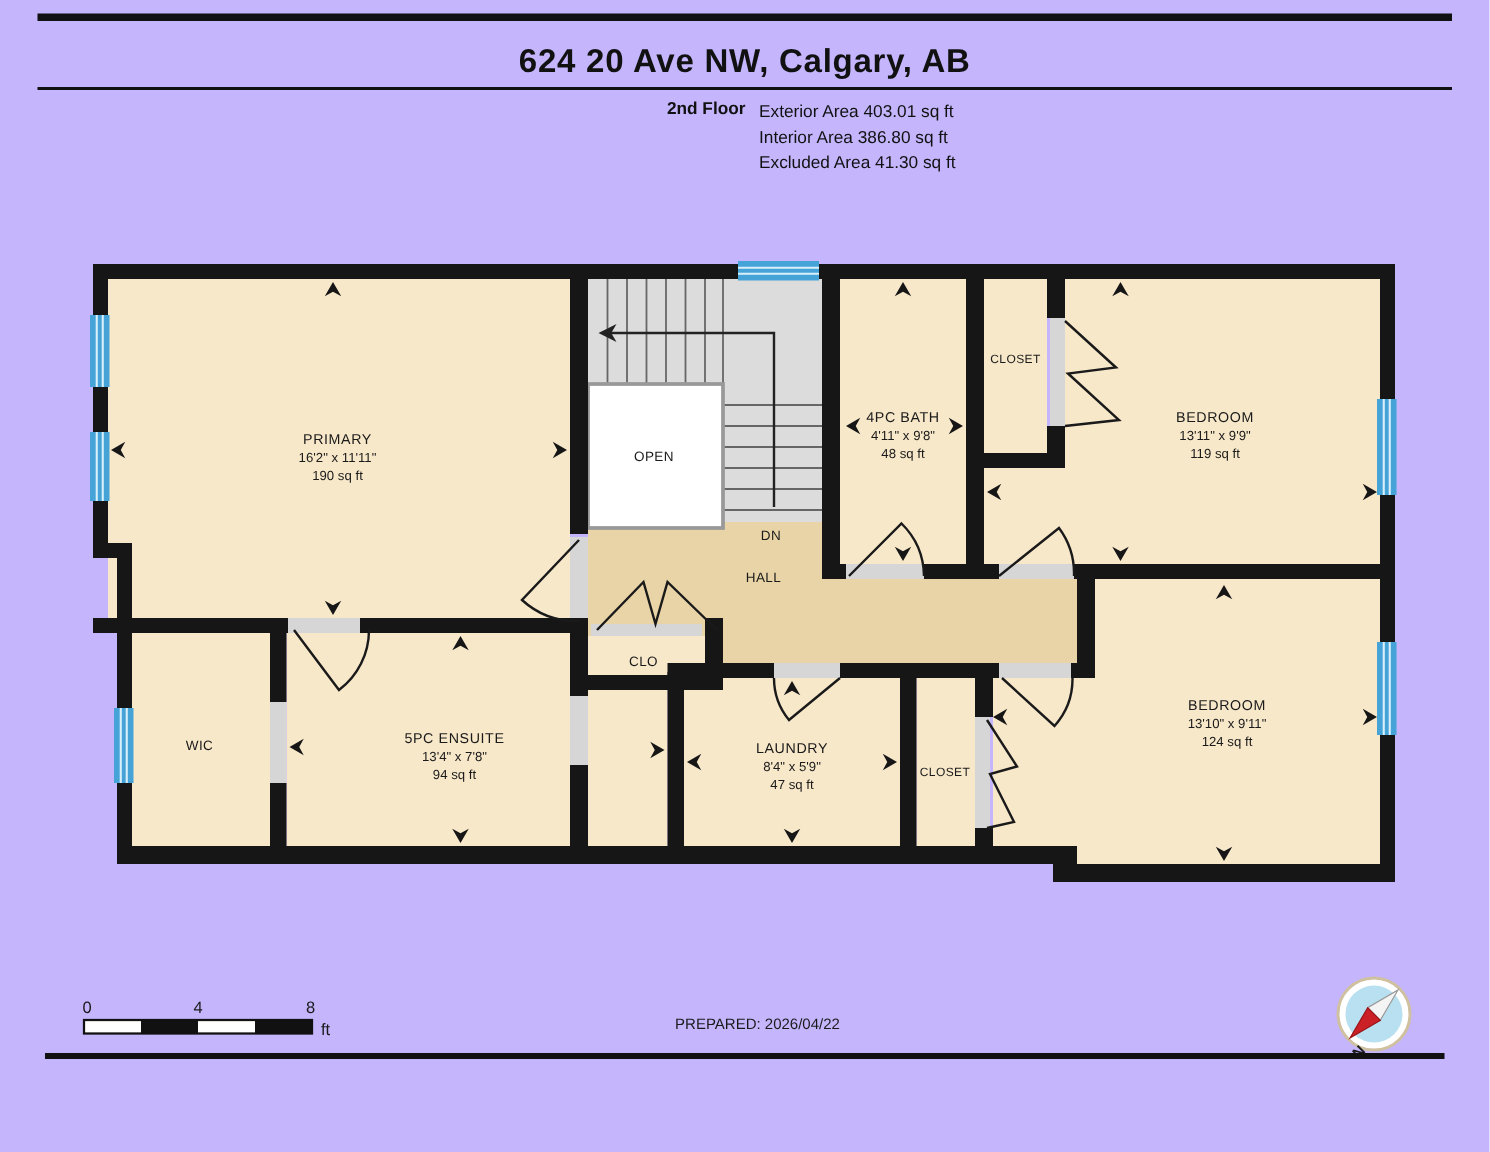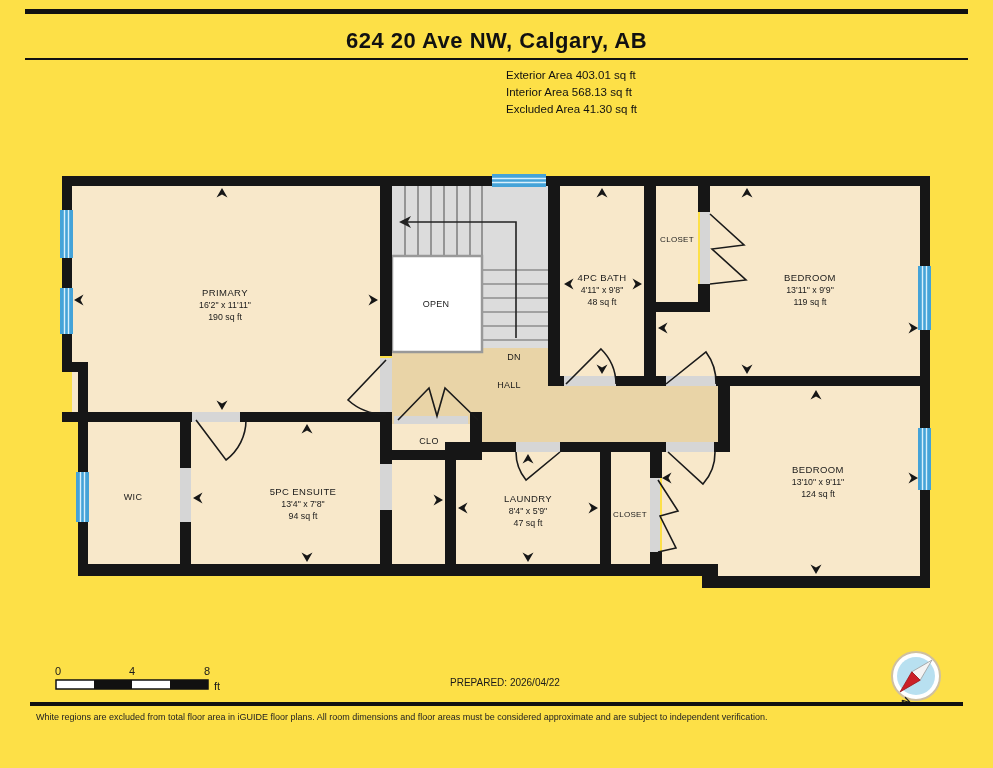--- a/index.html
+++ b/index.html
@@ -1,16 +1,16 @@
 <!DOCTYPE html>
 <html><head>
 <meta charset="utf-8">
 <style>
   html,body{margin:0;padding:0;background:#fff;}
-  .page{position:relative;width:993px;height:768px;background:#fde047;overflow:hidden;
+  .page{position:relative;width:993px;height:768px;background:#c4b5fd;overflow:hidden;
         font-family:"Liberation Sans", sans-serif;color:#111;}
   .abs{position:absolute;}
   .top-bar{left:25px;right:25px;top:9px;height:5px;background:#111;}
   .title{left:0;right:0;top:28px;text-align:center;font-size:22px;font-weight:bold;letter-spacing:.5px;}
   .title-rule{left:25px;right:25px;top:58px;height:2px;background:#111;}
   .floor-label{left:0;width:497px;top:67px;text-align:right;font-size:11.5px;font-weight:bold;}
   .area-lines{left:506px;top:67px;font-size:11.5px;line-height:17px;}
   .bottom-rule{left:30px;right:30px;top:702px;height:4px;background:#111;}
   .disclaimer{left:36px;top:712px;font-size:9px;color:#222;}
   svg text{font-family:"Liberation Sans", sans-serif;fill:#1a1a1a;}
@@ -19,23 +19,24 @@
   .rsmall{font-size:9px;letter-spacing:.3px;}
 </style>
 </head>
 <body>
 
 <div class="page">
 
   <div class="abs top-bar"></div>
   <div class="abs title">624 20 Ave NW, Calgary, AB</div>
   <div class="abs title-rule"></div>
+  <div class="abs floor-label">2nd Floor</div>
   <div class="abs area-lines">
     <div>Exterior Area 403.01 sq ft</div>
-    <div>Interior Area 568.13 sq ft</div>
+    <div>Interior Area 386.80 sq ft</div>
     <div>Excluded Area 41.30 sq ft</div>
   </div>
 
   <svg class="abs" style="left:0;top:0" width="993" height="768" viewBox="0 0 993 768">
 
     <g>
       <rect x="72" y="185" width="308" height="227" fill="#f8e8ca"></rect>
       <rect x="392" y="185" width="156" height="167" fill="#dcdcdc"></rect>
       <rect x="392" y="348" width="156" height="94" fill="#e9d4a7"></rect>
       <rect x="548" y="385" width="182" height="57" fill="#e9d4a7"></rect>
@@ -243,14 +244,13 @@
     <g transform="translate(916,676)">
       <circle cx="0" cy="0" r="24" fill="#ffffff" stroke="#cfc0a0" stroke-width="2"></circle>
       <circle cx="0" cy="0" r="19" fill="#b8e0f0"></circle>
       <polygon points="16,-16 4.2,4.2 -4.2,-4.2" fill="#f4f4f4" stroke="#9a9a9a" stroke-width="0.8"></polygon>
       <polygon points="-16,16 4.2,4.2 -4.2,-4.2" fill="#cc2027" stroke="#9a1518" stroke-width="0.8"></polygon>
       <text x="-25" y="14" transform="rotate(-45)" text-anchor="middle" style="font-size:10px;font-weight:bold">N</text>
     </g>
   </svg>
 
   <div class="abs bottom-rule"></div>
-  <div class="abs disclaimer">White regions are excluded from total floor area in iGUIDE floor plans. All room dimensions and floor areas must be considered approximate and are subject to independent verification.</div>
 </div>
 
 </body></html>

